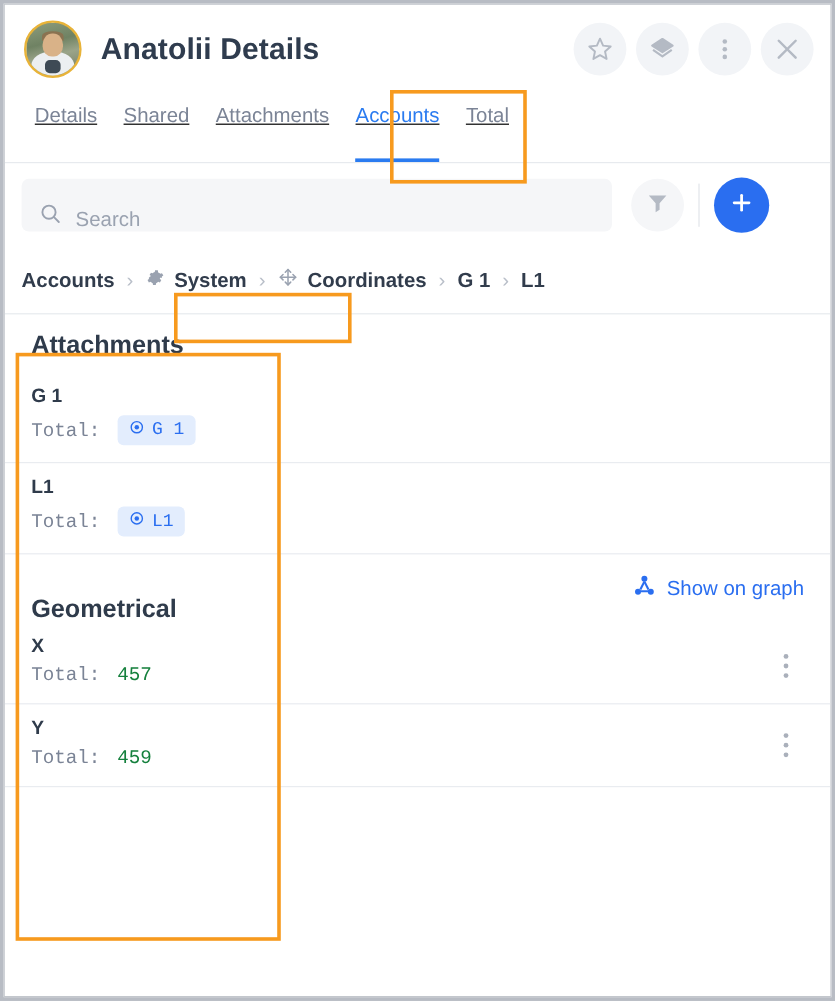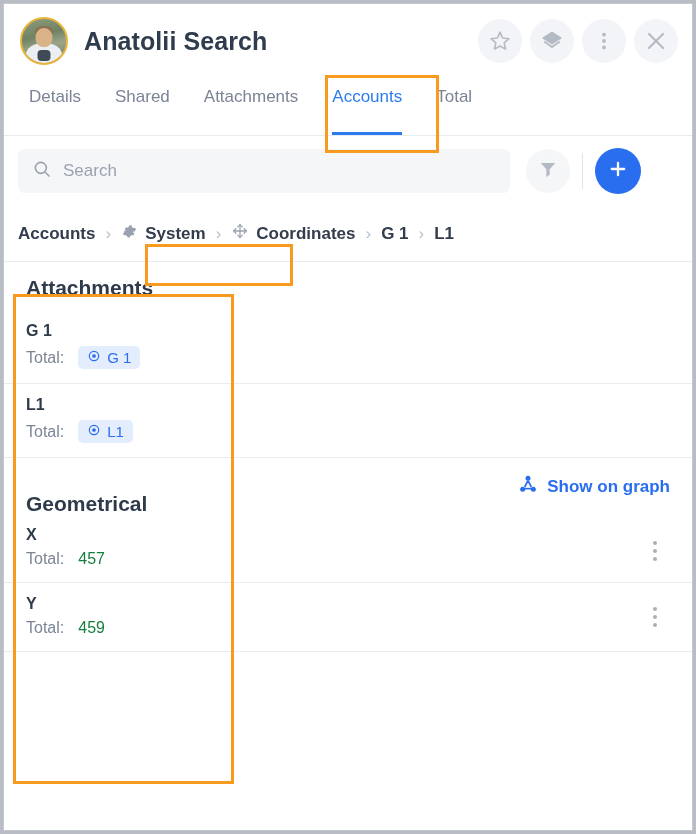--- a/index.html
+++ b/index.html
@@ -100,22 +100,23 @@
   }
   .icon-btn svg { display: block; }
 
   
   .tabs {
     position: relative;
     height: 58px;
     padding: 0 14px;
     display: flex;
     align-items: flex-start;
-    gap: 12px;
+    gap: 0;
     border-bottom: 1px solid #e7eaee;
+    text-decoration: underline;
   }
   .tab {
     font-size: 17px;
     color: #7b8496;
     padding: 9px 11px 0 11px;
     position: relative;
     cursor: pointer;
     white-space: nowrap;
     height: 57px;
   }
@@ -135,21 +136,21 @@
     align-items: center;
     padding: 0 14px;
     gap: 0;
   }
   .search-box {
     flex: 1 1 auto;
     height: 44px;
     background: #f5f6f8;
     border-radius: 6px;
     display: flex;
-    align-items: center;
+    align-items: flex-end;
     padding: 0 14px;
     gap: 11px;
     cursor: text;
     max-width: 492px;
   }
   .search-box input {
     border: none;
     background: transparent;
     outline: none;
     font-size: 17px;
@@ -230,20 +231,21 @@
     font-size: 16px;
     font-weight: bold;
     color: #2f3b4b;
     padding-top: 12px;
   }
   .row .rtotal {
     display: flex;
     align-items: center;
     gap: 14px;
     padding: 6px 0 14px 0;
+    font-family: Liberation Mono, monospace;
   }
   .row .rtotal .lbl { font-size: 16px; color: #7b8496; }
   .row .rtotal .val { font-size: 16px; color: #15803d; }
 
   .chip {
     display: inline-flex;
     align-items: center;
     gap: 6px;
     background: #e3edfd;
     border-radius: 5px;
@@ -275,21 +277,21 @@
 
   .show-graph {
     position: absolute;
     right: 22px;
     top: 16px;
     display: flex;
     align-items: center;
     gap: 9px;
     color: #2a6ef0;
     font-size: 17px;
-    font-weight: bold;
+    font-weight: normal;
     cursor: pointer;
     white-space: nowrap;
   }
 
   .geo-head { position: relative; }
 
   
   .anno {
     position: absolute;
     border: 3px solid #f79a1e;
@@ -305,21 +307,21 @@
 
 <div id="window">
 
   <div class="header">
     <div class="avatar">
       <div class="body"></div>
       <div class="hair"></div>
       <div class="face"></div>
       <div class="arm"></div>
     </div>
-    <div class="title">Anatolii Search</div>
+    <div class="title">Anatolii Details</div>
 
     <div class="header-actions">
       <div class="icon-btn">
         <span>
           <svg width="24" height="24" viewBox="0 0 24 24" fill="none" stroke="#b4bac4" stroke-width="1.6" stroke-linejoin="round">
             <polygon points="12,3.2 14.6,9 20.9,9.7 16.2,13.9 17.5,20.1 12,17 6.5,20.1 7.8,13.9 3.1,9.7 9.4,9"></polygon>
           </svg>
         </span>
       </div>
       <div class="icon-btn">

